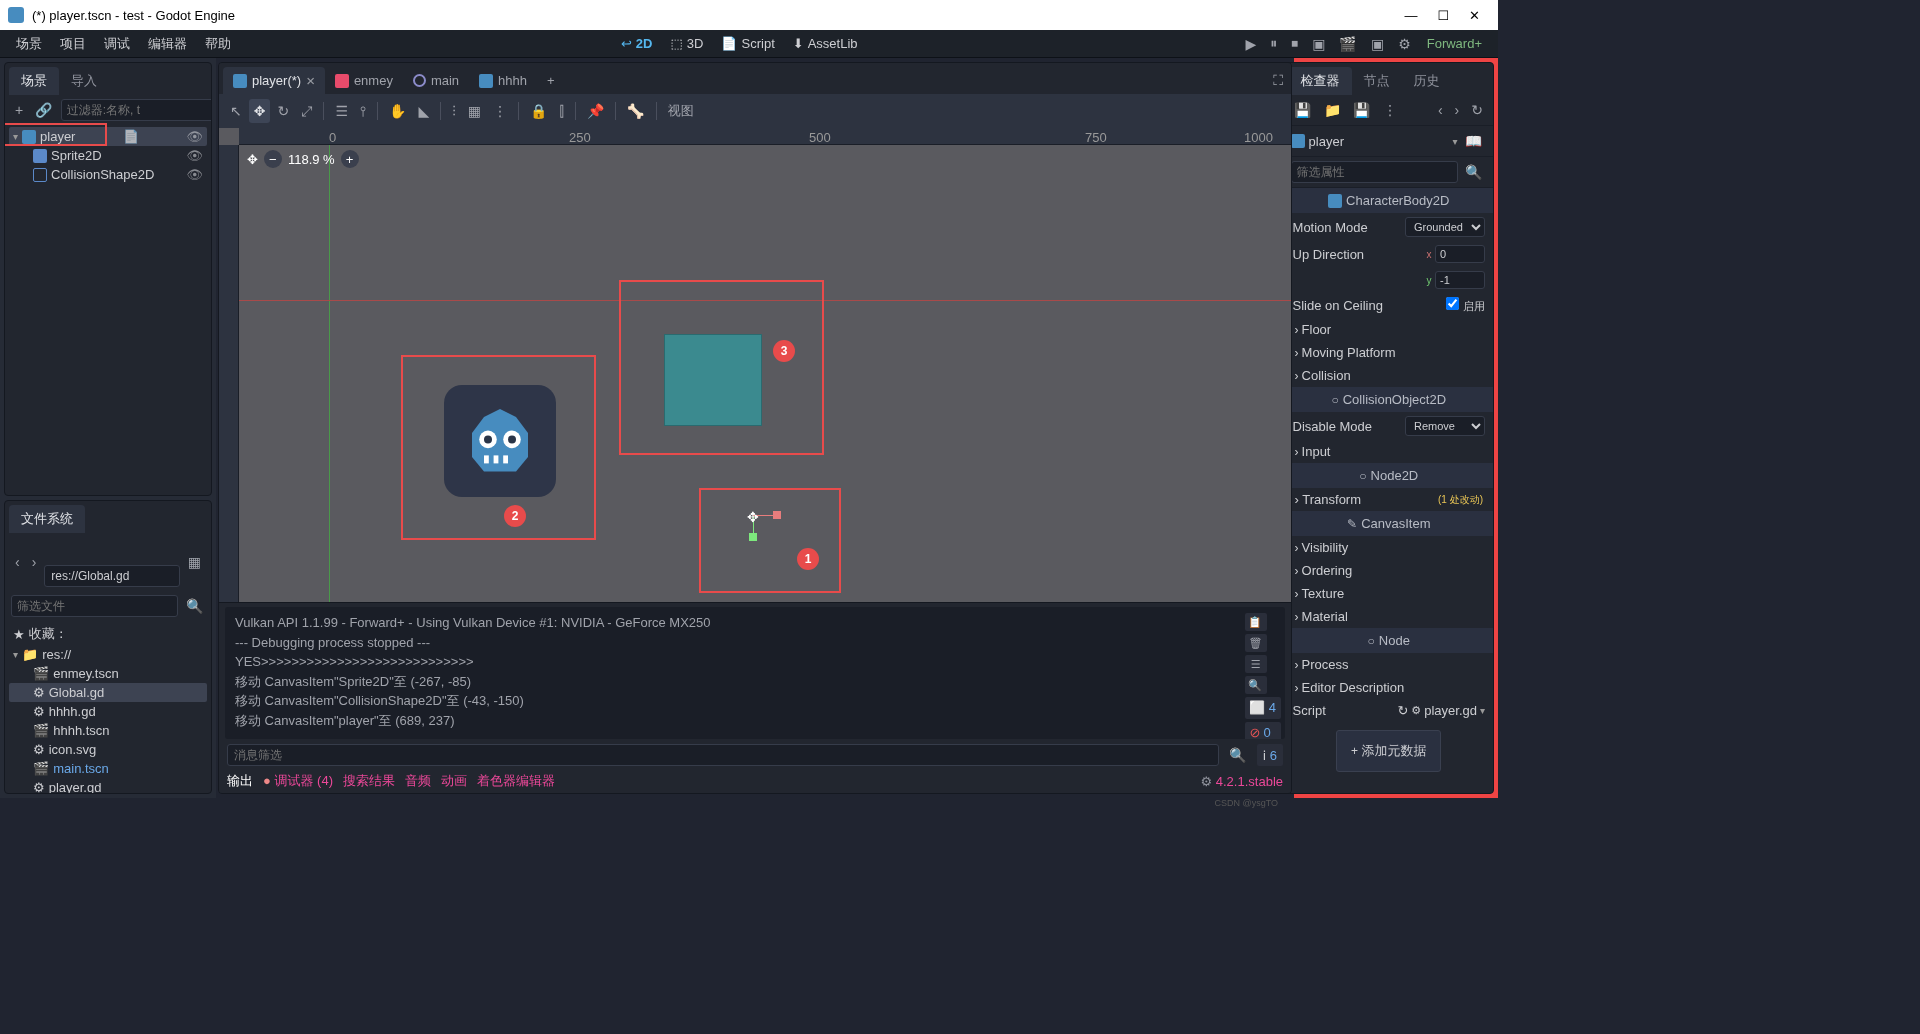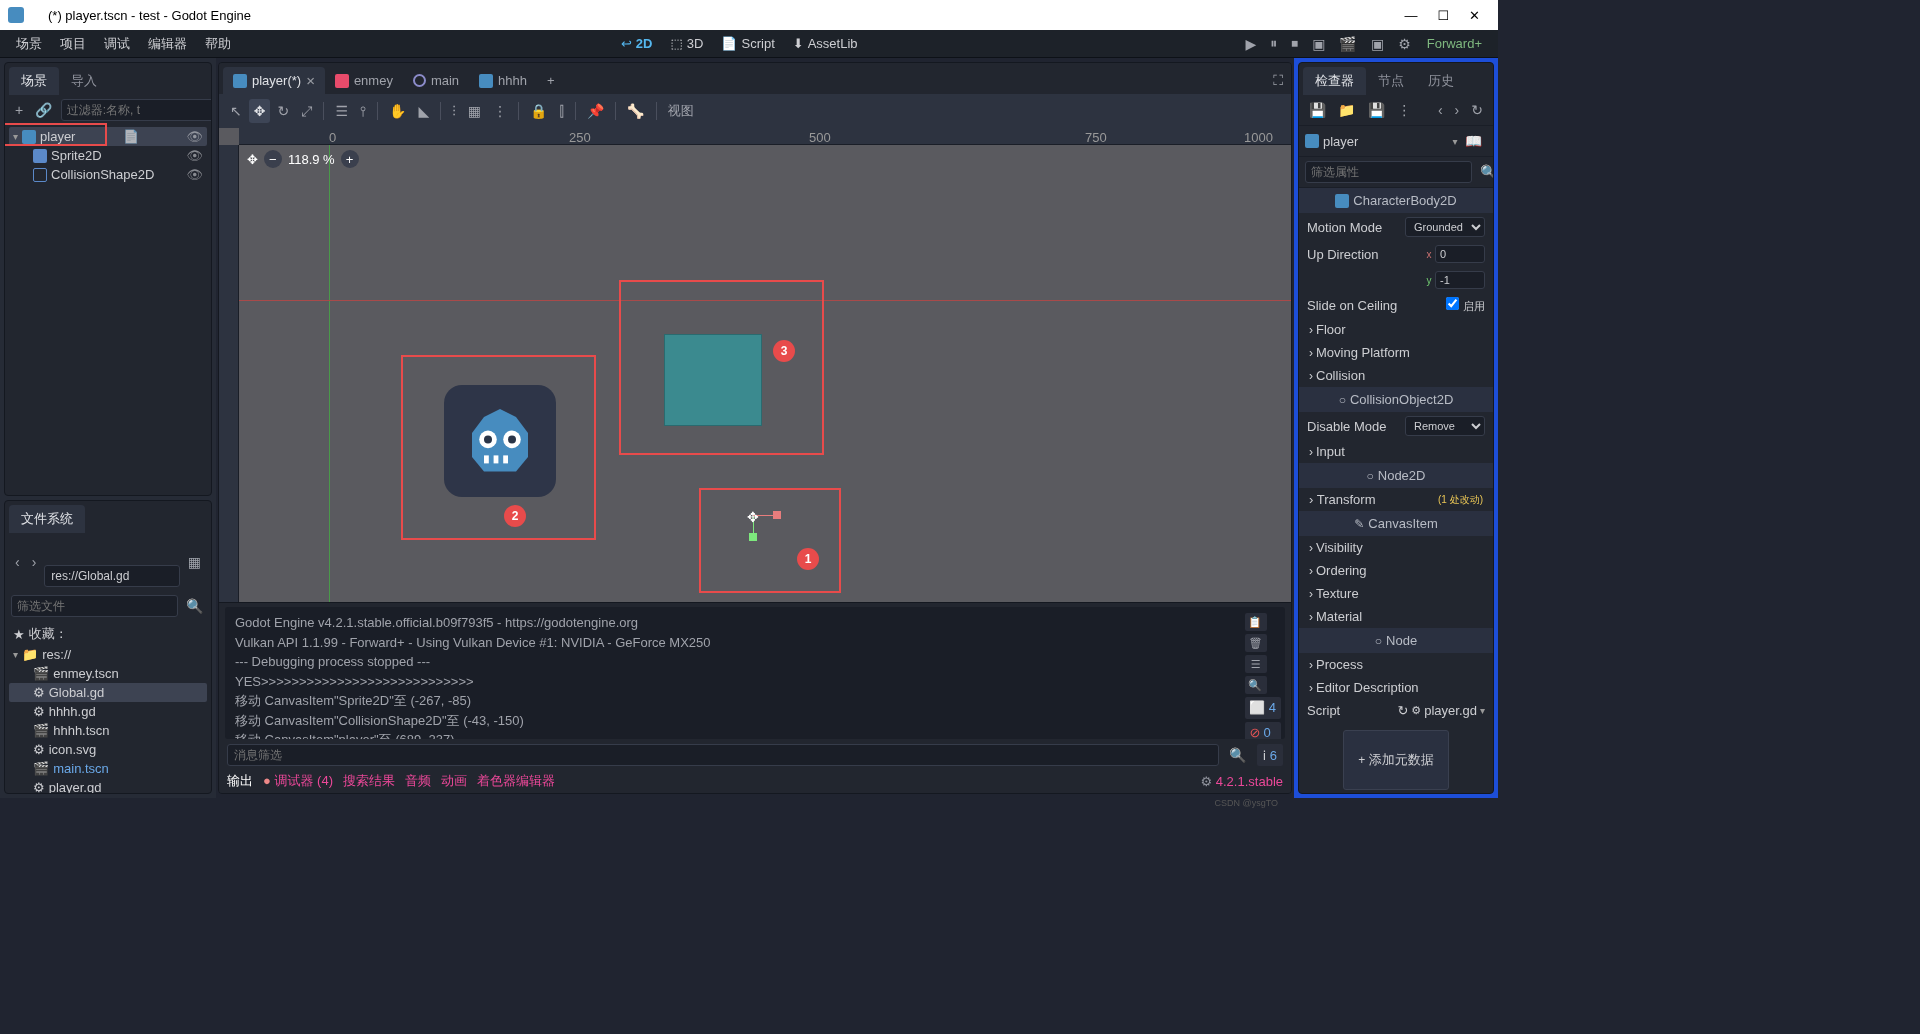--- a/index.html
+++ b/index.html
@@ -1,18 +1,18 @@
 <!DOCTYPE html>
 <html><head>
 <meta charset="utf-8">
 <style>
 * { margin: 0; padding: 0; box-sizing: border-box; font-family: -apple-system, "Segoe UI", sans-serif; font-size: 13px; }
 body { background: #202430; color: #cdced2; overflow: hidden; width: 1498px; height: 812px; position: relative; }
 .titlebar { height: 30px; background: #fff; color: #000; display: flex; align-items: center; padding: 0 8px; justify-content: space-between; }
-.titlebar-left { display: flex; align-items: center; gap: 24px; }
+.titlebar-left { display: flex; align-items: center; gap: 8px; }
 .titlebar-icons { display: flex; gap: 20px; align-items: center; font-size: 14px; padding-right: 10px;}
 .godot-icon-small { width: 16px; height: 16px; background: #478cbf; border-radius: 3px; display: inline-block; }
 .menubar { height: 28px; background: #1d2229; display: flex; align-items: center; justify-content: space-between; padding: 0 8px; border-bottom: 1px solid #0d1117;}
 .menu-left, .menu-center, .menu-right { display: flex; align-items: center; gap: 2px; }
 .menu-item { padding: 4px 8px; cursor: pointer; color: #cdced2; }
 .menu-center .menu-item { display: flex; align-items: center; gap: 4px; }
 .menu-item.active-2d { color: #55b8f0; }
 .play-btn { background:none;border:none;color:#a0a3ab;font-size:14px;padding:4px 6px;cursor:pointer;}
 .main { display: flex; height: calc(100% - 58px - 14px); }
 .left-panel { width: 216px; background: #262b36; display: flex; flex-direction: column; gap: 4px; padding: 4px; }
@@ -59,21 +59,21 @@
 .output-side{position:absolute;right:4px;top:6px;display:flex;flex-direction:column;gap:3px;}
 .output-side button{background:#2a2e3a;border:none;color:#a0a3ab;width:22px;height:18px;font-size:11px;border-radius:2px;cursor:pointer;display:flex;align-items:center;justify-content:center;}
 .output-side .badge{background:#2a2e3a;border-radius:2px;padding:1px 5px;font-size:11px;display:flex;align-items:center;gap:3px;}
 .msg-filter{display:flex;padding:3px 8px;align-items:center;gap:6px;}
 .msg-filter input{flex:1;background:#1a1e27;border:1px solid #363c4a;border-radius:3px;color:#cdced2;padding:3px 6px;font-size:12px;}
 .bottom-tabs { display:flex;padding:3px 8px;gap:10px;align-items:center;font-size:12px;}
 .bottom-tabs span{cursor:pointer;color:#ec4899;}
 .bottom-tabs .debugger{color:#e88;}
 .bottom-tabs .output-active{color:#fff;}
 .bottom-tabs .version{margin-left:auto;color:#8f929c;}
-.right-panel { width: 204px; background: #1d4ed8; padding: 4px; display:flex;flex-direction:column;}
+.right-panel { width: 204px; background: #ef4444; padding: 4px; display:flex;flex-direction:column;align-items:flex-end;}
 .inspector-box { background:#22262f;border:1px solid #141820;border-radius:4px;flex:1;display:flex;flex-direction:column;overflow:hidden;}
 .insp-row{display:flex;align-items:center;padding:4px 6px;gap:4px;border-bottom:1px solid #1a1e27;font-size:12px;}
 .insp-header{background:#2a3040;justify-content:center;color:#b8bcc5;padding:5px;font-size:12px;display:flex;align-items:center;gap:4px;}
 .insp-prop{display:flex;align-items:center;padding:4px 8px;font-size:12px;justify-content:space-between;}
 .insp-prop select,.insp-prop input[type=text]{background:#1a1e27;border:1px solid #363c4a;color:#cdced2;padding:2px 4px;border-radius:3px;width:80px;font-size:11px;}
 .insp-collapsible{padding:4px 10px;font-size:12px;cursor:pointer;color:#cdced2;display:flex;align-items:center;gap:3px;}
 .chk{width:13px;height:13px;}
 .watermark{position:absolute;right:220px;bottom:4px;font-size:9px;color:#555;}
 .node-icon{width:14px;height:14px;border-radius:2px;display:inline-block;flex-shrink:0;}
 .node-blue{background:#478cbf;}
@@ -283,21 +283,20 @@
           <div style="width:8px;height:8px;background:#e87d7d;position:absolute;left:26px;top:-4px;"></div>
           <div style="width:8px;height:8px;background:#7de87d;position:absolute;left:2px;top:18px;"></div>
           <div style="position:absolute;left:0;top:-6px;color:#fff;font-size:14px;">✥</div>
         </div>
         <div class="red-circle" style="left:558px;top:403px;">1</div>
       </div>
     </div>
 
     <div class="bottom-split">
       <div class="output-box">
-        <div>Godot Engine v4.2.1.stable.official.b09f793f5 - https://godotengine.org</div>
         <div>Vulkan API 1.1.99 - Forward+ - Using Vulkan Device #1: NVIDIA - GeForce MX250</div>
         <div></div>
         <div>--- Debugging process stopped ---</div>
         <div>YES&gt;&gt;&gt;&gt;&gt;&gt;&gt;&gt;&gt;&gt;&gt;&gt;&gt;&gt;&gt;&gt;&gt;&gt;&gt;&gt;&gt;&gt;&gt;&gt;&gt;&gt;&gt;&gt;</div>
         <div>移动 CanvasItem"Sprite2D"至 (-267, -85)</div>
         <div>移动 CanvasItem"CollisionShape2D"至 (-43, -150)</div>
         <div>移动 CanvasItem"player"至 (689, 237)</div>
 
         <div class="output-side">
           <button>📋</button>
@@ -400,19 +399,19 @@
       <div class="insp-collapsible">› <span>Texture</span></div>
       <div class="insp-collapsible">› <span>Material</span></div>
       <div class="insp-header">○ <span>Node</span></div>
       <div class="insp-collapsible">› <span>Process</span></div>
       <div class="insp-collapsible">› <span>Editor Description</span></div>
       <div class="insp-prop">
           <span>Script</span>
           <span style="display:flex;align-items:center;gap:3px;font-size:11px"><span>↻</span> ⚙ <span>player.gd</span> <span class="arrow">▾</span></span>
         </div>
       <div style="padding:8px;text-align:center;">
-        <button style="background:#2a3040;border:1px solid #3a4050;color:#cdced2;padding:20px 14px;border-radius:3px;cursor:pointer;font-size:12px;">+ <span>添加元数据</span></button>
+        <button style="background:#2a3040;border:1px solid #3a4050;color:#cdced2;padding:11px 14px;border-radius:3px;cursor:pointer;font-size:12px;">+ <span>添加元数据</span></button>
       </div>
     </div>
   </div>
 </div>
 
 <div class="watermark">CSDN @ysgTO</div>
 
 </body></html>

